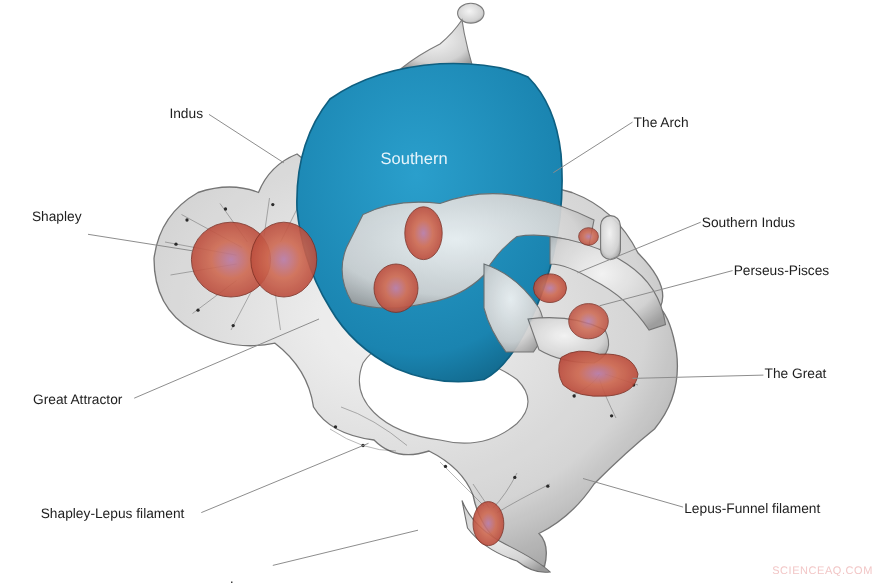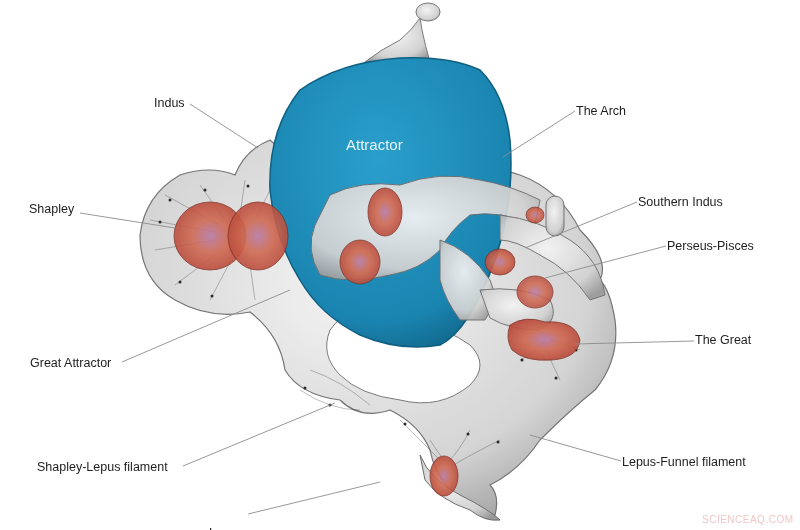--- a/index.html
+++ b/index.html
@@ -116,24 +116,24 @@
     <line x1="183" y1="466" x2="335" y2="403"></line>
     <line x1="248" y1="514" x2="380" y2="482"></line>
     <line x1="575" y1="111" x2="503" y2="157"></line>
     <line x1="637" y1="202" x2="525" y2="248"></line>
     <line x1="666" y1="246" x2="545" y2="278"></line>
     <line x1="694" y1="341" x2="575" y2="344"></line>
     <line x1="621" y1="461" x2="530" y2="435"></line>
   </g>
 </svg>
 
-<div class="title-label" style="left:346px; top:136px;">Attractor</div>
+<div class="title-label" style="left:346px; top:136px;">Southern</div>
 
 <div class="label" style="left:154px; top:96px;">Indus</div>
-<div class="label" style="left:29px; top:202px;text-align:right;">Shapley</div>
+<div class="label" style="left:29px; top:190px;text-align:right;">Shapley</div>
 <div class="label" style="left:30px; top:356px;">Great Attractor</div>
 <div class="label" style="left:37px; top:460px;text-align:right;">Shapley-Lepus filament</div>
 <div class="label" style="left:209px; top:508px;margin-top:18px;">Lepus</div>
 <div class="label" style="left:576px; top:104px;">The Arch</div>
 <div class="label" style="left:638px; top:195px;">Southern Indus</div>
 <div class="label" style="left:667px; top:239px;">Perseus-Pisces</div>
 <div class="label" style="left:695px; top:333px;">The Great</div>
 <div class="label" style="left:622px; top:455px;">Lepus-Funnel filament</div>
 
 <div class="watermark" style="left:702px; top:514px;">SCIENCEAQ.COM</div>

